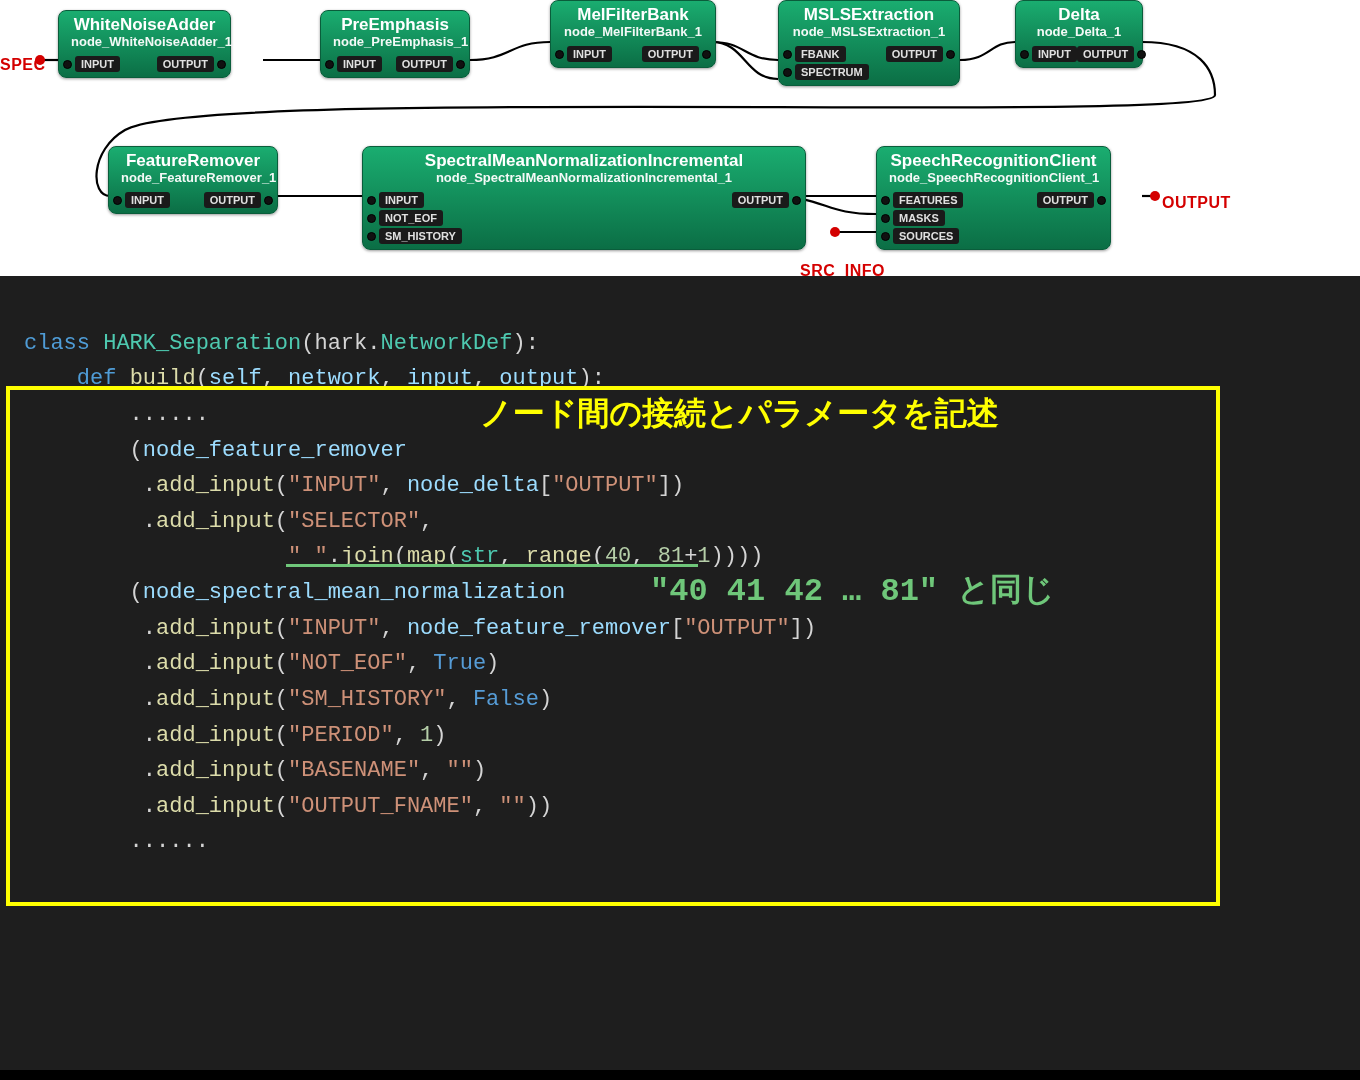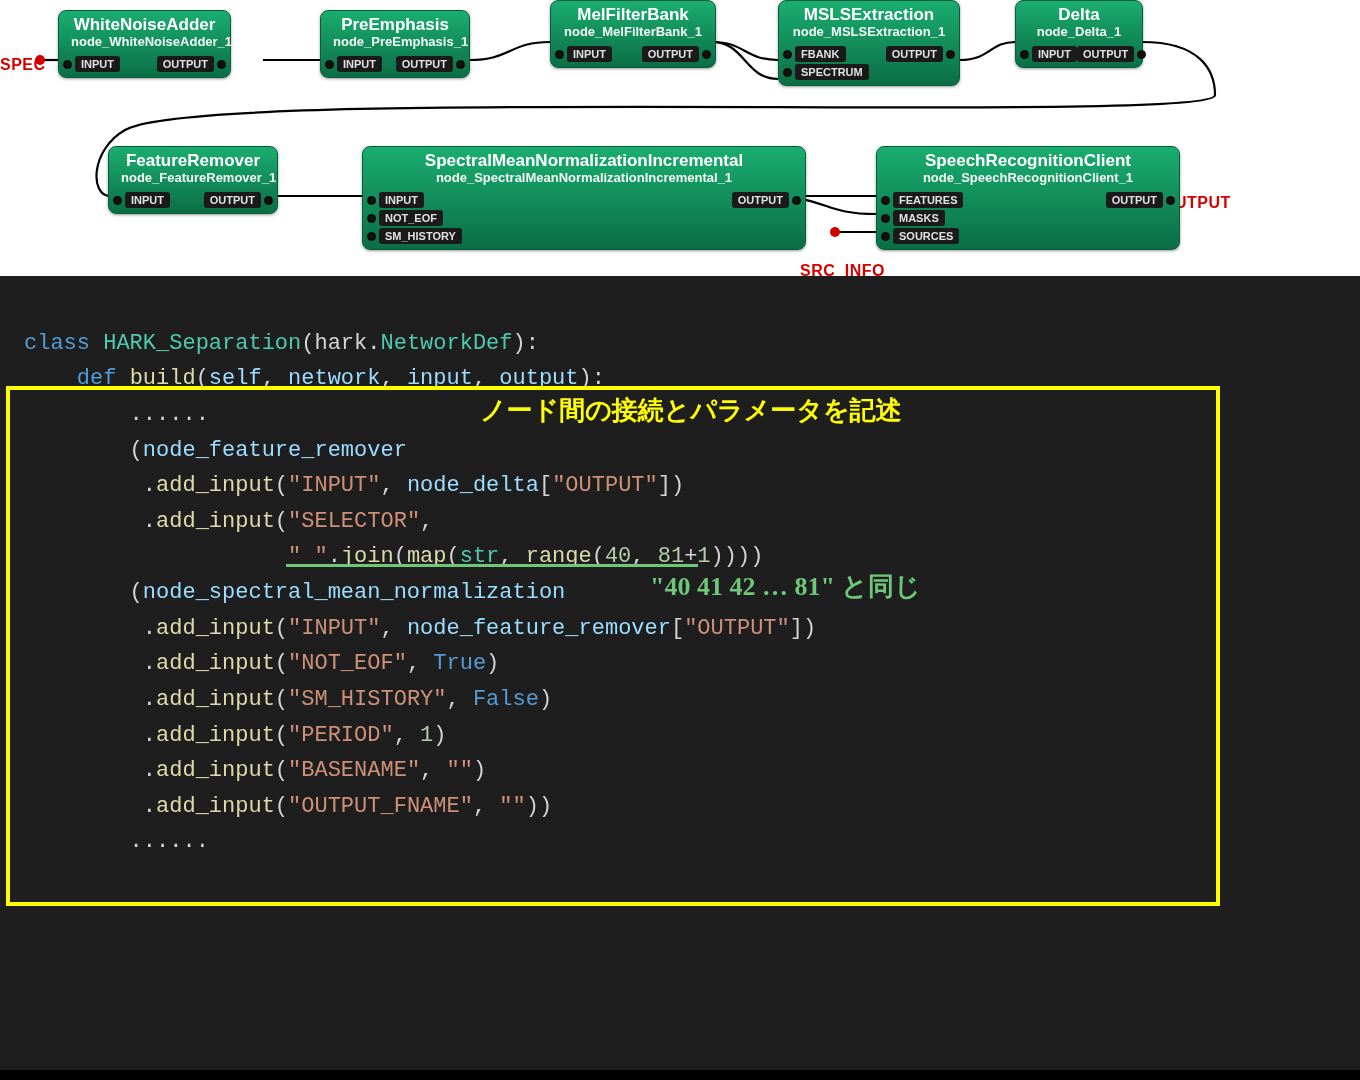--- a/index.html
+++ b/index.html
@@ -109,23 +109,23 @@
   .str{color:var(--str);}
   .num{color:var(--num);}
   .const{color:var(--const);}
   .hi-box{
     position:absolute;
     border:4px solid var(--hi-yellow);
     pointer-events:none;
   }
   .ann{
     position:absolute;
-    font-family:Liberation Serif, serif;
+    font-family:Liberation Mono, monospace;
     font-weight:700;
-    font-size:26px;
+    font-size:32px;
   }
   .ann.yellow{color:var(--hi-yellow);}
   .ann.green{color:#6fc77a;}
   .underline{
     position:absolute;
     height:3px;background:#6fc77a;
   }
 </style>
 </head>
 <body>
@@ -310,21 +310,21 @@
       <div class="port-row">
           <span class="port-in">
             <span class="dot"></span>
             <span class="pill">SM_HISTORY</span>
           </span>
           <span></span>
         </div>
     </div>
   </div>
 
-  <div class="node" style="left:876px;top:146px;width:304px">
+  <div class="node" style="left:876px;top:146px;width:235px">
     <div class="node-head">
         <span class="node-title">SpeechRecognitionClient</span>
         <span class="node-sub">node_SpeechRecognitionClient_1</span>
       </div>
     <div class="ports">
       <div class="port-row">
         <span class="port-in">
             <span class="dot"></span>
             <span class="pill">FEATURES</span>
           </span>

